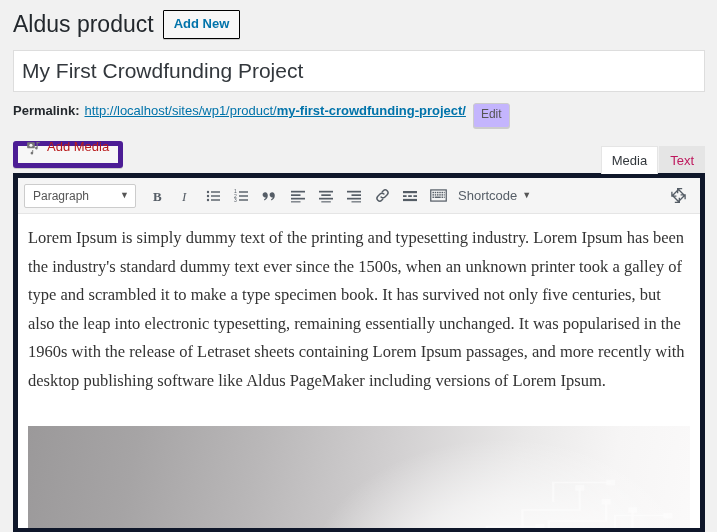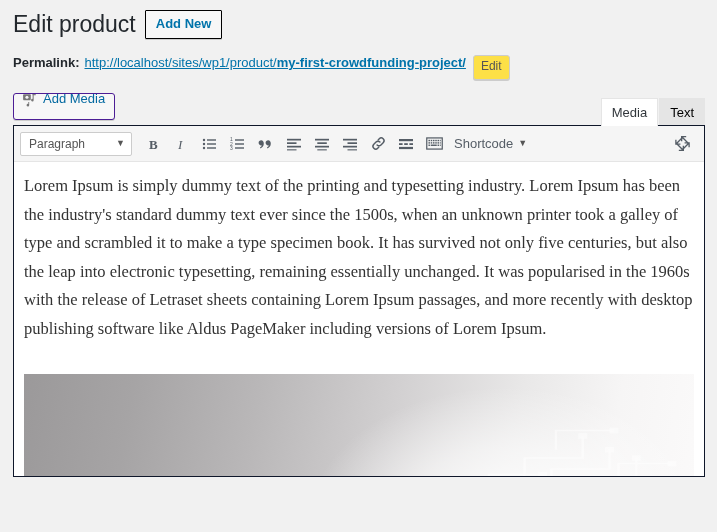--- a/index.html
+++ b/index.html
@@ -100,21 +100,21 @@
   .permalink-link .slug {
     font-weight: 700;
   }
   .edit-slug-btn {
     margin-left: 7px;
     font-size: 12px;
     line-height: 20px;
     height: 22px;
     padding: 0 7px 1px;
     color: #555;
-    background: #fde047;
+    background: #c4b5fd;
     border: 1px solid #ccc;
     border-radius: 3px;
     box-shadow: 0 1px 0 #ccc;
     cursor: pointer;
     white-space: nowrap;
   }
 
   
   .media-row {
     position: relative;
@@ -123,23 +123,23 @@
   }
   .add-media-btn {
     display: inline-flex;
     align-items: center;
     gap: 5px;
     height: 27px;
     padding: 0 9px 16px 7px;
     box-sizing: border-box;
     font-size: 13px;
     line-height: 25px;
-    color: #0369a1;
+    color: #b91c1c;
     background: #f7f7f7;
-    border: 1px solid #4c1d95;
+    border: 5px solid #4c1d95;
     border-radius: 3px;
     box-shadow: 0 1px 0 #ccc;
     cursor: pointer;
     white-space: nowrap;
   }
   .media-icon {
     display: inline-block;
     width: 17px;
     height: 16px;
     position: relative;
@@ -153,38 +153,38 @@
     display: flex;
     align-items: flex-end;
   }
   .editor-tab {
     font-size: 13px;
     line-height: 18px;
     padding: 5px 10px 4px;
     border: 1px solid #e5e5e5;
     border-bottom: none;
     background: #e5e5e5;
-    color: #000000;
+    color: #be185d;
     cursor: pointer;
     margin-left: 0;
     position: relative;
   }
   .editor-tab.active {
     background: #ffffff;
     color: #32373c;
     border-color: #e5e5e5;
     z-index: 2;
   }
   .editor-tab:not(.active) {
     margin-left: 1px;
   }
 
   
   .editor-container {
-    border: 1px solid #0f172a;
+    border: 5px solid #0f172a;
     background: #ffffff;
     position: relative;
   }
   .mce-toolbar {
     display: flex;
     align-items: center;
     height: 36px;
     padding: 0 2px;
     box-sizing: border-box;
     background: #f5f5f5;
@@ -271,24 +271,27 @@
     height: 86%;
     opacity: 0.5;
   }
 </style>
 </head>
 <body>
 
 <div class="wrap">
 
   <div class="title-row">
-    <h1 class="page-title">Edit product</h1>
+    <h1 class="page-title">Aldus product</h1>
     <span class="add-new-btn">Add New</span>
   </div>
 
+  <div class="title-input-holder">
+    <input class="title-input" type="text" value="My First Crowdfunding Project" style="">
+  </div>
 
   <div class="permalink-row">
     <span class="permalink-label">Permalink:</span>
     <span class="permalink-link"><span>http://localhost/sites/wp1/product/</span><span class="slug">my-first-crowdfunding-project/</span></span>
     <span class="edit-slug-btn">Edit</span>
   </div>
 
   <div class="media-row">
     <span class="add-media-btn">
       <span class="media-icon">

